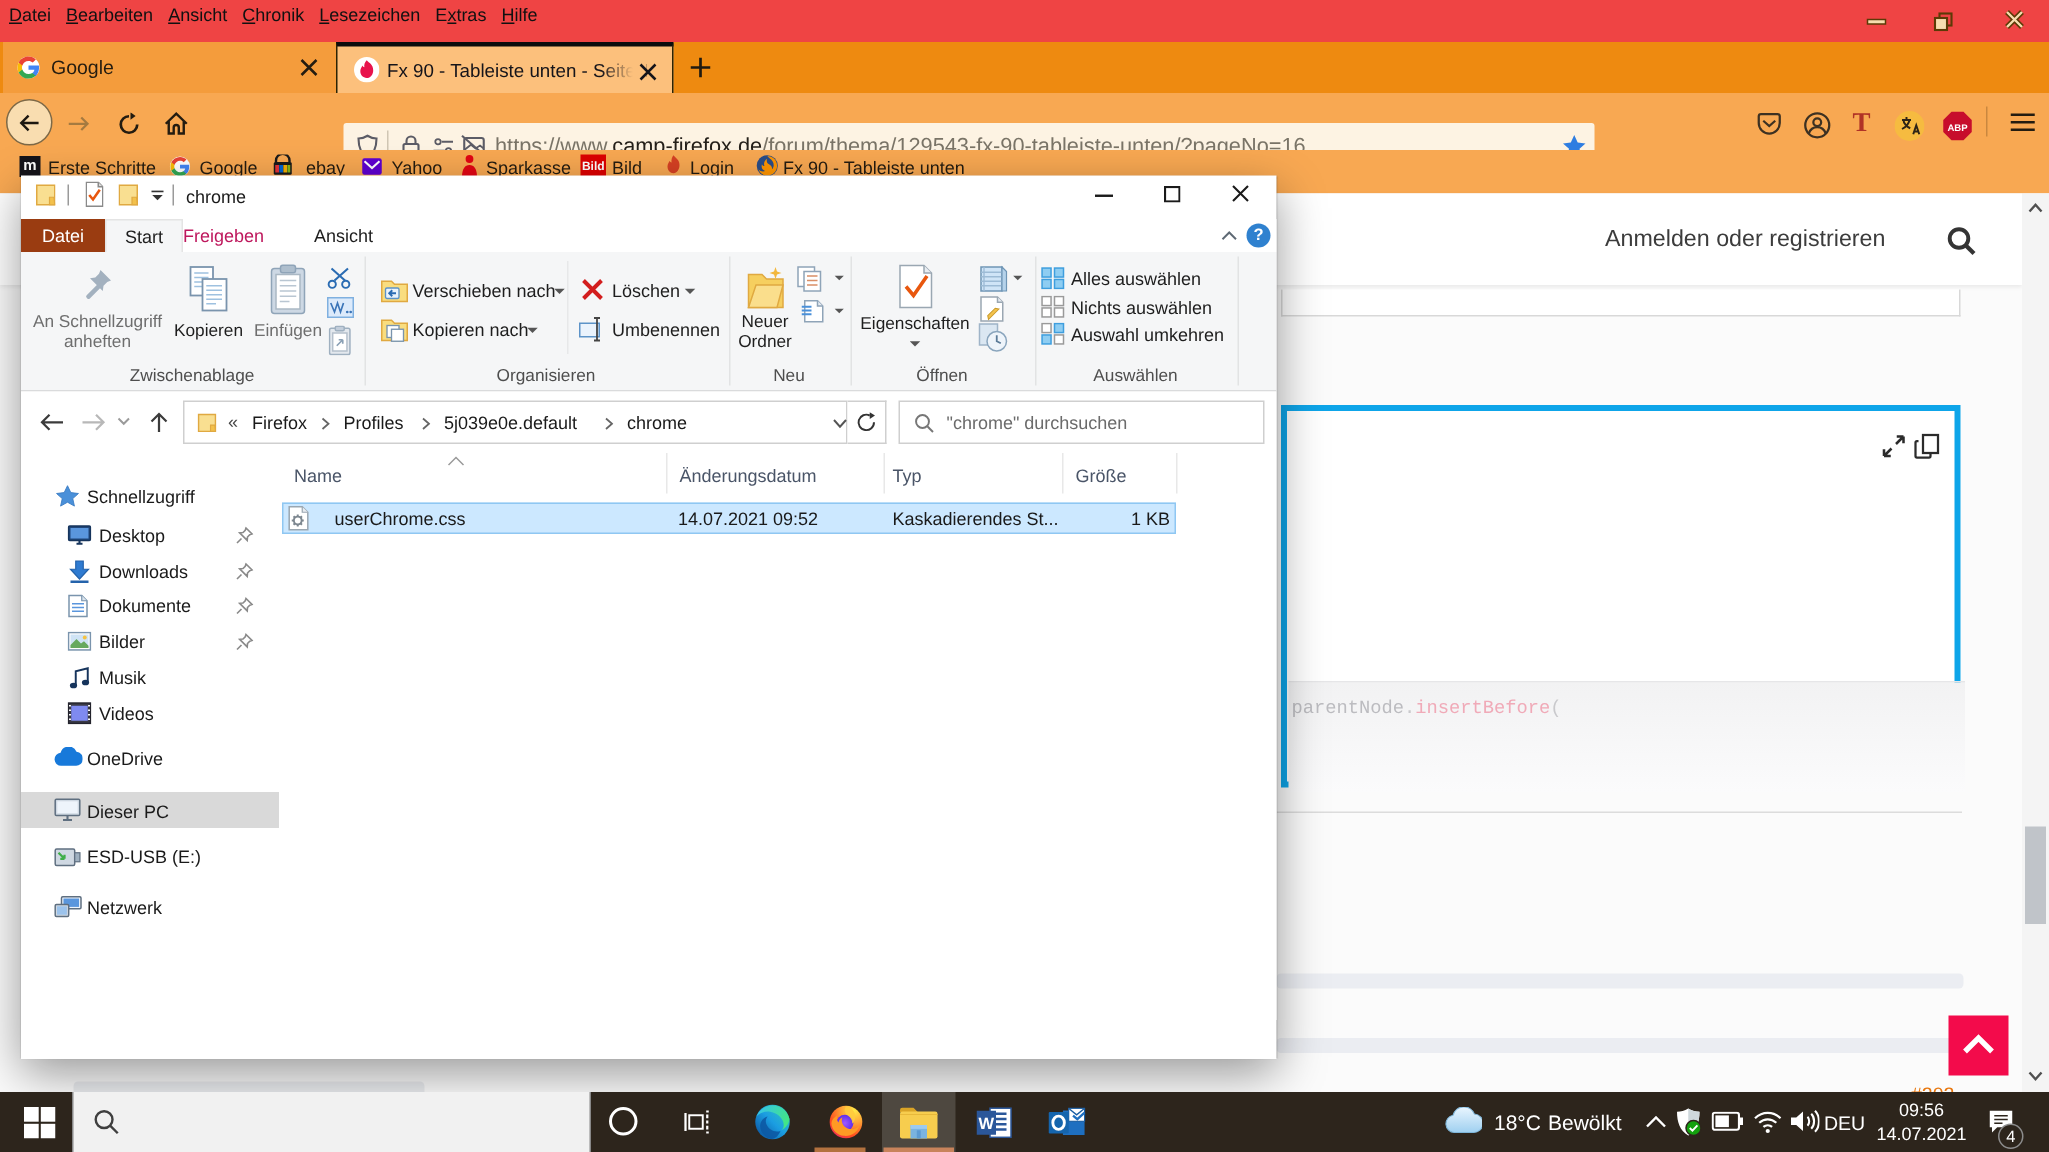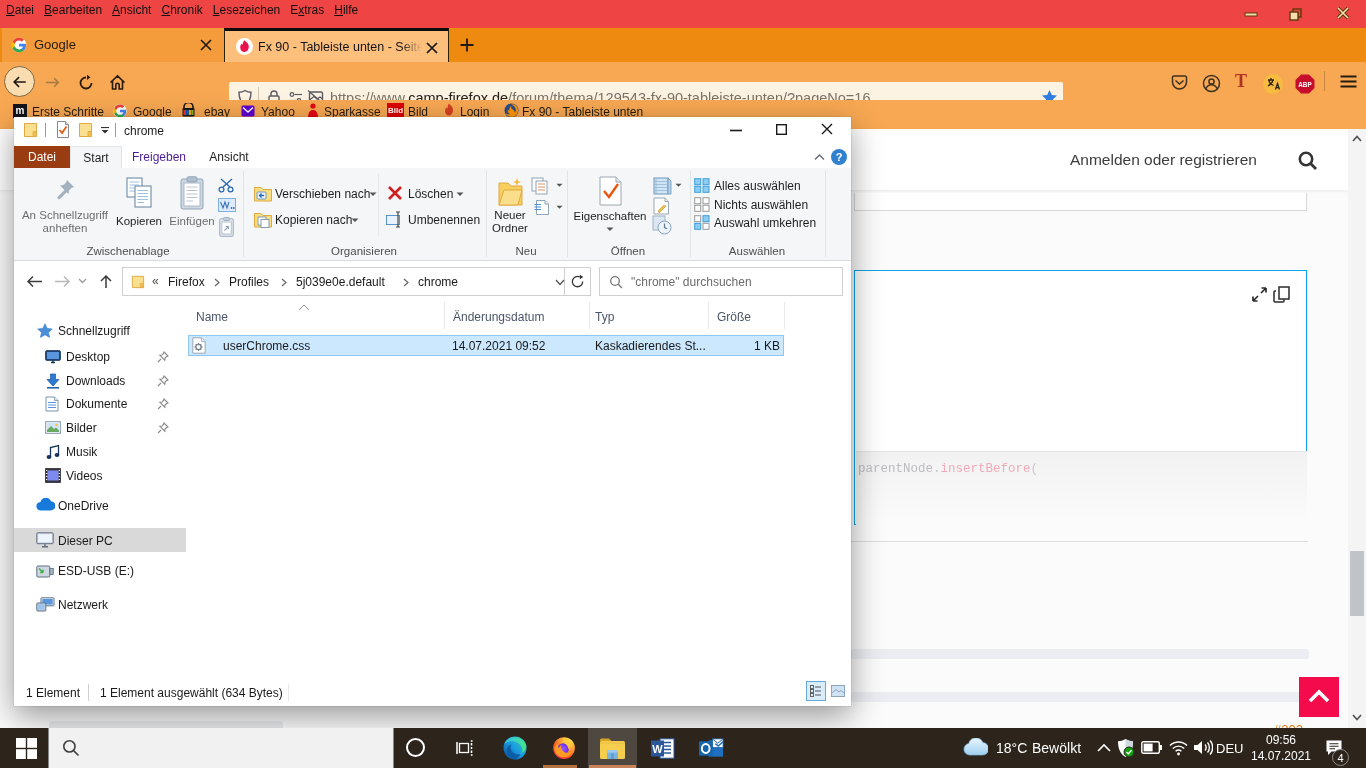--- a/index.html
+++ b/index.html
@@ -172,21 +172,21 @@
 
   <div class="abs" style="left:0;top:0;width:1348px;height:61px;background:#fff;box-shadow:0 1px 3px rgba(0,0,0,0.08);"></div>
   <div class="abs" style="left:1070px;top:22px;font-size:15.5px;color:#3c3c3c;">Anmelden oder registrieren</div>
   <svg class="abs" style="left:1297px;top:21px;" width="21" height="21" viewBox="0 0 21 21">
       <circle cx="9" cy="9" r="6.2" stroke="#343434" stroke-width="2.6" fill="none"></circle>
       <path d="M13.6 13.6 L19 19" stroke="#343434" stroke-width="2.8"></path>
     </svg>
 
   <div class="abs" style="left:854px;top:64px;width:453px;height:18px;background:#fff;border:1px solid #d8d8d8;border-top:none;"></div>
 
-  <div class="abs" style="left:854px;top:141px;width:453px;height:255px;background:#fff;border:1px solid #0ea5e9;">
+  <div class="abs" style="left:854px;top:141px;width:453px;height:255px;background:#fff;border:4px solid #0ea5e9;">
     <svg class="abs" style="left:396px;top:15px;" width="17" height="17" viewBox="0 0 17 17">
         <path d="M2 15 L7 10 M2 15 V10.5 M2 15 H6.5 M15 2 L10 7 M15 2 H10.5 M15 2 V6.5" stroke="#2b2b2b" stroke-width="1.7" fill="none"></path>
       </svg>
     <svg class="abs" style="left:417px;top:13px;" width="21" height="21" viewBox="0 0 21 21">
         <rect x="7" y="3" width="10" height="12" fill="#fff" stroke="#2b2b2b" stroke-width="1.5"></rect>
         <path d="M4 7 H3 A1 1 0 0 0 2 8 V17 A1 1 0 0 0 3 18 H11 A1 1 0 0 0 12 17 V15.5" stroke="#2b2b2b" stroke-width="1.5" fill="none"></path>
       </svg>
     <div class="abs" style="left:1px;top:180px;width:451px;height:74px;background:linear-gradient(#f2f2f3,#fbfbfc);border-top:1px solid #e6e6e8;"></div>
     <div class="abs" style="left:3px;top:191px;font-family:'Liberation Mono',monospace;font-size:12.5px;white-space:pre;"><span style="color:#bcbcc0;">parentNode</span><span style="color:#c9c9cc;">.</span><span style="color:#f0aab8;">insertBefore</span><span style="color:#c9c9cc;">(</span></div>
   </div>
@@ -243,21 +243,21 @@
   <svg class="abs" style="left:762px;top:7px;" width="11" height="11" viewBox="0 0 11 11">
       <rect x="0.7" y="0.7" width="9.6" height="9.6" fill="none" stroke="#1a1a1a" stroke-width="1.4"></rect>
     </svg>
   <svg class="abs" style="left:807px;top:6px;" width="12" height="12" viewBox="0 0 12 12">
       <path d="M1 1 L11 11 M11 1 L1 11" stroke="#1a1a1a" stroke-width="1.4"></path>
     </svg>
 
   <div class="abs" style="left:0;top:29px;width:837px;height:22px;background:#fff;">
     <div class="abs" style="left:0;top:0;width:56px;height:22px;background:#9a3c11;color:#fff;text-align:center;line-height:22px;">Datei</div>
     <div class="abs" style="left:56px;top:0;width:52px;height:22px;background:#f5f6f7;border:1px solid #e4e4e4;border-bottom:none;color:#1e1e1e;text-align:center;line-height:22px;">Start</div>
-    <div class="abs" style="left:108px;top:0;width:74px;height:22px;color:#4c1d95;text-align:center;line-height:22px;">Freigeben</div>
+    <div class="abs" style="left:108px;top:0;width:74px;height:22px;color:#be185d;text-align:left;line-height:22px;">Freigeben</div>
     <div class="abs" style="left:182px;top:0;width:66px;height:22px;color:#1e1e1e;text-align:center;line-height:22px;">Ansicht</div>
     <svg class="abs" style="left:800px;top:8px;" width="11" height="7" viewBox="0 0 11 7">
         <path d="M1 5.5 L5.5 1 L10 5.5" stroke="#5f6a75" stroke-width="1.3" fill="none"></path>
       </svg>
     <div class="abs" style="left:817px;top:3px;width:16px;height:16px;border-radius:50%;background:#2f81cf;color:#fff;font-size:11px;font-weight:bold;text-align:center;line-height:16px;">?</div>
   </div>
 
   <div class="abs" id="ribbon" style="left:0;top:51px;width:837px;height:93px;background:#f5f6f7;border-bottom:1px solid #dadbdc;font-size:12px;color:#1e1e1e;">
 
     <div class="abs" style="left:229px;top:3px;width:1px;height:86px;background:#e2e3e4;"></div>
@@ -579,40 +579,20 @@
           <circle cx="6.5" cy="10" r="2.6"></circle>
           <path d="M6.5 6 V7.4 M6.5 12.6 V14 M2.5 10 H3.9 M9.1 10 H10.5 M3.7 7.2 L4.7 8.2 M8.3 11.8 L9.3 12.8 M9.3 7.2 L8.3 8.2 M4.7 11.8 L3.7 12.8"></path>
         </g>
       </svg>
     <div class="abs" style="left:37px;top:37px;">userChrome.css</div>
     <div class="abs" style="left:266px;top:37px;">14.07.2021 09:52</div>
     <div class="abs" style="left:409px;top:37px;">Kaskadierendes St...</div>
     <div class="abs" style="left:560px;top:37px;width:34px;text-align:right;">1 KB</div>
   </div>
 
-  <div class="abs" style="left:0;top:563px;width:837px;height:26px;background:#fff;">
-    <div class="abs" style="left:12px;top:6px;">1 Element</div>
-    <div class="abs" style="left:74px;top:4px;width:1px;height:17px;background:#d0d0d0;"></div>
-    <div class="abs" style="left:86px;top:6px;">1 Element ausgewählt (634 Bytes)</div>
-    <div class="abs" style="left:274px;top:4px;width:1px;height:17px;background:#e8e8e8;"></div>
-    <div class="abs" style="left:792px;top:1px;width:20px;height:20px;background:#d9ecf9;border:1px solid #66a7d8;">
-      <svg class="abs" style="left:3px;top:3px;" width="12" height="12" viewBox="0 0 12 12">
-          <rect x="0.5" y="0.5" width="3" height="3" fill="none" stroke="#555" stroke-width="0.9"></rect>
-          <rect x="0.5" y="4.5" width="3" height="3" fill="none" stroke="#555" stroke-width="0.9"></rect>
-          <rect x="0.5" y="8.5" width="3" height="3" fill="none" stroke="#555" stroke-width="0.9"></rect>
-          <path d="M5 2 H11 M5 6 H11 M5 10 H11" stroke="#555" stroke-width="1"></path>
-        </svg>
-    </div>
-    <div class="abs" style="left:814px;top:1px;width:20px;height:20px;">
-      <svg class="abs" style="left:3px;top:4px;" width="14" height="12" viewBox="0 0 14 12">
-          <rect x="0.5" y="0.5" width="13" height="11" fill="#cfe3f3" stroke="#8aa5bd"></rect>
-          <path d="M1 8 L5 4.5 L8 7 L10 5.5 L13 8" stroke="#8aa5bd" fill="none"></path>
-        </svg>
-    </div>
-  </div>
 </div>
 
 <div class="abs" id="taskbar" style="left:0;top:728px;width:1366px;height:40px;background:#2d251c;">
 
   <svg class="abs" style="left:16px;top:10px;" width="21" height="21" viewBox="0 0 21 21">
       <rect x="0" y="0" width="9.8" height="9.8" fill="#fff"></rect>
       <rect x="11.2" y="0" width="9.8" height="9.8" fill="#fff"></rect>
       <rect x="0" y="11.2" width="9.8" height="9.8" fill="#fff"></rect>
       <rect x="11.2" y="11.2" width="9.8" height="9.8" fill="#fff"></rect>
     </svg>

